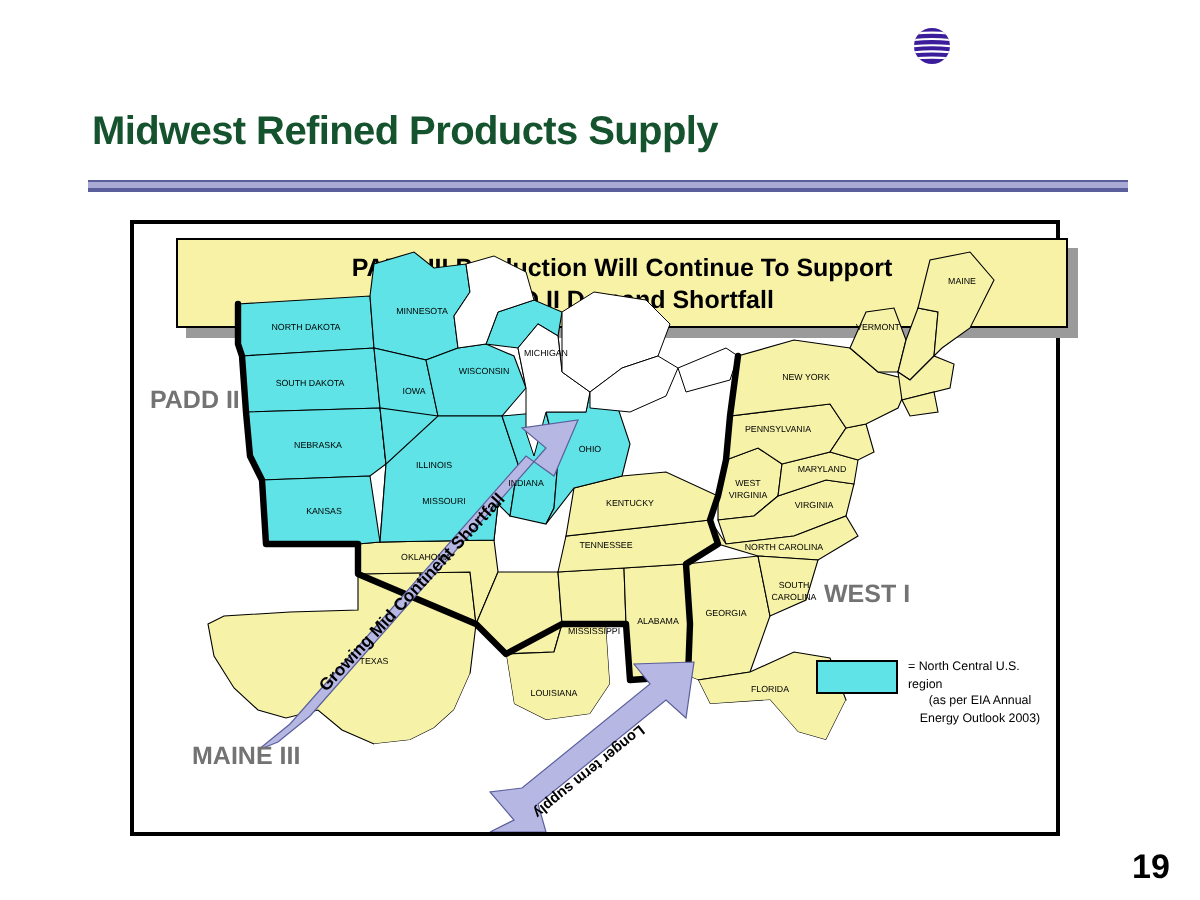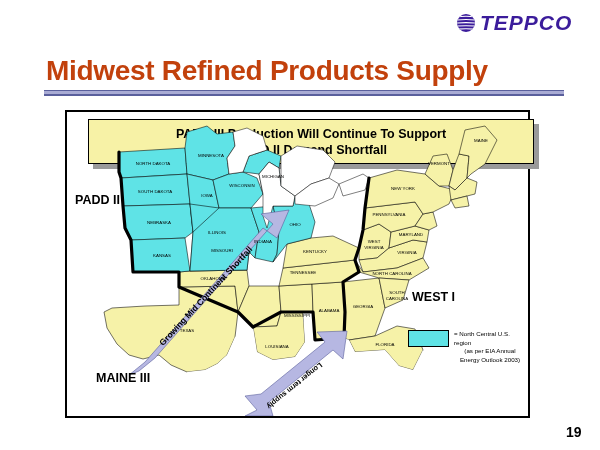--- a/index.html
+++ b/index.html
@@ -12,21 +12,21 @@
   #logo{position:absolute;left:456px;top:10px;width:130px;height:26px;}
   #logo .sphere{position:absolute;left:0;top:3px;width:20px;height:20px;}
   #logo .wordmark{
     position:absolute;left:24px;top:0px;
     font-size:21px;font-weight:bold;font-style:italic;
     letter-spacing:1px;color:#3B1C9B;line-height:26px;
   }
   
   #page-title{
     position:absolute;left:46px;top:55px;
-    font-size:28px;font-weight:bold;color:#c2410c;
+    font-size:20px;font-weight:bold;color:#14532d;
     letter-spacing:-0.3px;
   }
   #title-rule{
     position:absolute;left:44px;top:90px;width:520px;height:6px;
     background:linear-gradient(to bottom,#5a5f9c 0,#5a5f9c 1px,#a9abd4 1px,#a9abd4 4px,#5a5f9c 4px,#5a5f9c 6px);
   }
   
   #map-frame{
     position:absolute;left:65px;top:110px;width:465px;height:308px;
     background:#ffffff;border:2px solid #000;box-sizing:border-box;
@@ -35,41 +35,41 @@
   #callout-shadow{
     position:absolute;left:26px;top:12px;width:446px;height:45px;background:#9a9a9a;
   }
   #callout{
     position:absolute;left:21px;top:7px;width:446px;height:45px;
     background:#F7F2A6;border:1px solid #000;box-sizing:border-box;
     display:flex;align-items:center;justify-content:center;text-align:center;
   }
   #callout .txt{font-size:12.5px;font-weight:bold;color:#000;line-height:16px;}
   
-  .padd-label{position:absolute;font-size:12.5px;font-weight:bold;color:#000000;}
+  .padd-label{position:absolute;font-size:12.5px;font-weight:bold;color:#737373;}
   #padd-2{left:8px;top:81px;}
   #padd-3{left:29px;top:259px;}
   #padd-1{left:345px;top:178px;}
   
   #legend{position:absolute;left:341px;top:218px;width:122px;}
   #legend-swatch{
     width:41px;height:17px;background:#5FE3E6;border:1px solid #000;
     box-sizing:border-box;display:inline-block;vertical-align:top;
   }
   #legend-text{
     display:inline-block;vertical-align:top;margin-left:5px;width:72px;
     font-size:6.2px;color:#000;line-height:8.5px;
   }
   #legend-text .l1{display:block;}
   #legend-text .l2{display:block;text-align:center;}
   #legend-text .l3{display:block;text-align:center;}
   
   #page-number{
     position:absolute;left:566px;top:424px;
-    font-size:14px;font-weight:bold;color:#000;
+    font-size:17px;font-weight:bold;color:#000;
   }
   .state-label{
     font-family:"Liberation Sans", sans-serif;
     font-size:4.4px;fill:#000;text-anchor:middle;
   }
   .arrow-label{
     font-family:"Liberation Sans", sans-serif;
     font-size:8.6px;font-weight:bold;fill:#000;text-anchor:middle;
   }
 </style>
@@ -85,21 +85,20 @@
       </defs>
     <circle cx="10" cy="10" r="9" fill="#3B1C9B"></circle>
     <g clip-path="url(#sc)" stroke="#ffffff" stroke-width="1.05" fill="none">
       <path d="M-2 4.2 Q10 2.4 22 4.2"></path>
       <path d="M-2 7.4 Q10 5.6 22 7.4"></path>
       <path d="M-2 10.4 Q10 8.8 22 10.4"></path>
       <path d="M-2 13.4 Q10 12 22 13.4"></path>
       <path d="M-2 16.4 Q10 15.2 22 16.4"></path>
     </g>
   </svg>
-  <div class="wordmark">TEPPCO</div>
 </div>
 
 <div id="page-title">Midwest Refined Products Supply</div>
 <div id="title-rule"></div>
 
 <div id="map-frame">
 
   <div id="callout-shadow"></div>
   <div id="callout">
     <div class="txt">

